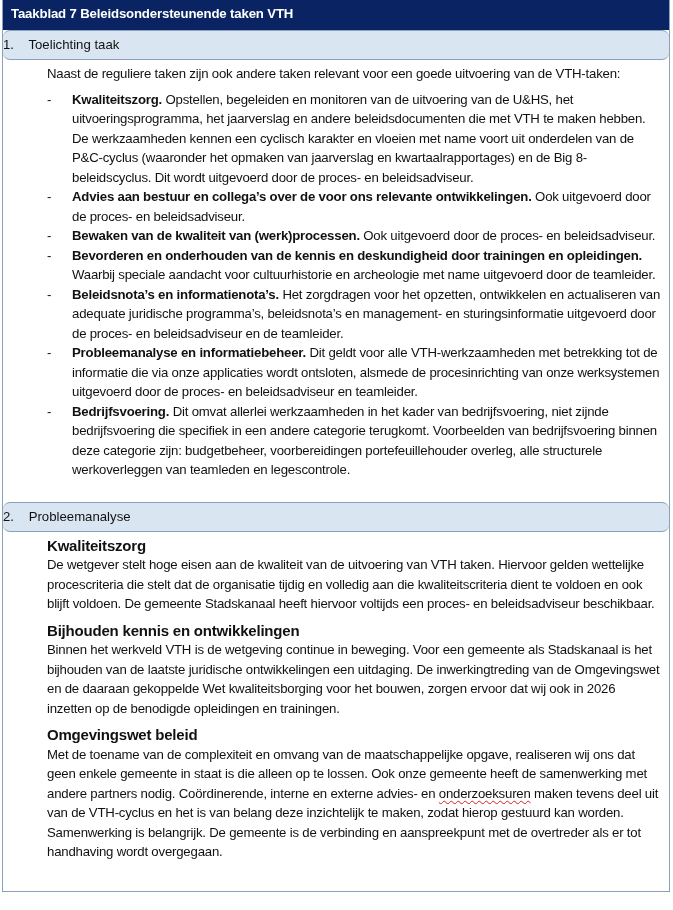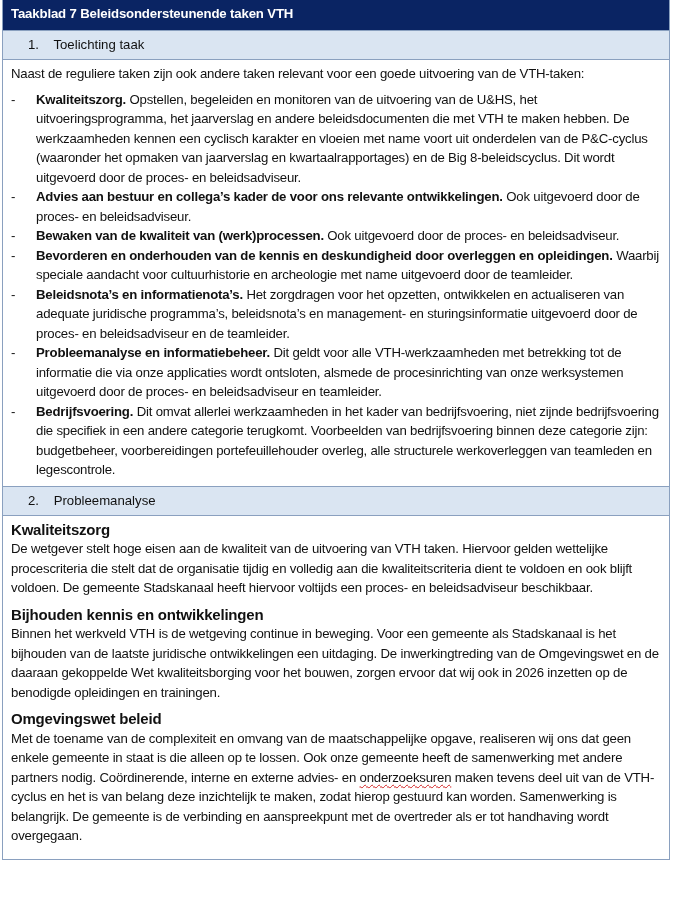--- a/index.html
+++ b/index.html
@@ -1,21 +1,21 @@
 <!DOCTYPE html>
 <html><head>
 <meta charset="utf-8">
 <style>
   html, body { margin: 0; padding: 0; background: #ffffff; }
   body { width: 673px; height: 910px; overflow: hidden; font-family: "Liberation Sans", sans-serif; color: #111; }
   .sheet { position: absolute; left: 2px; top: 0; width: 668px; border: 1px solid #8aa0bf; border-top: none; box-sizing: border-box; }
   .title-bar { background: #0a2463; color: #fff; font-weight: bold; font-size: 13.2px; height: 30px; line-height: 28px; padding-left: 8px; box-sizing: border-box; letter-spacing: -0.15px; }
-  .section-head { background: #dae5f2; border-top: 1px solid #8aa0bf; border-bottom: 1px solid #8aa0bf; height: 30px; line-height: 28px; font-size: 13.2px; padding-left: 25px; box-sizing: border-box; }
+  .section-head { background: #dae5f2; border-top: 1px solid #8aa0bf; border-bottom: 1px solid #8aa0bf; height: 30px; line-height: 28px; font-size: 13.2px; box-sizing: border-box; border-radius: 7px; }
   .section-head .num { display: inline-block; width: 22px; }
-  .body-cell { padding: 4px 8px 6px 8px; font-size: 13.2px; line-height: 19.5px; letter-spacing: -0.2px; }
+  .body-cell { padding: 4px 8px 22px 8px; font-size: 13.2px; line-height: 19.5px; letter-spacing: -0.2px; margin-left: 36px; }
   .intro { margin: 0 0 6px 0; }
   ul.items { list-style: none; margin: 0; padding: 0; }
   ul.items li { position: relative; padding-left: 25px; }
   ul.items li .dash { position: absolute; left: 0; top: 0; width: 20px; }
   .b { font-weight: bold; }
   .sub h4 { margin: 0; font-size: 15px; font-weight: bold; line-height: 19.5px; }
   .sub p { margin: 0 0 7px 0; }
   .squiggle { text-decoration: underline wavy #d02020; text-decoration-thickness: 1px; text-underline-offset: 2px; }
 </style>
 </head>
@@ -25,23 +25,23 @@
   <div class="title-bar">Taakblad 7 Beleidsondersteunende taken VTH</div>
 
   <div class="section-head">
     <span class="num">1.</span>
     <span>Toelichting taak</span>
   </div>
   <div class="body-cell">
     <p class="intro">Naast de reguliere taken zijn ook andere taken relevant voor een goede uitvoering van de VTH-taken:</p>
     <ul class="items">
       <li><span class="dash">-</span><span class="b">Kwaliteitszorg.</span><span> Opstellen, begeleiden en monitoren van de uitvoering van de U&amp;HS, het uitvoeringsprogramma, het jaarverslag en andere beleidsdocumenten die met VTH te maken hebben. De werkzaamheden kennen een cyclisch karakter en vloeien met name voort uit onderdelen van de P&amp;C-cyclus (waaronder het opmaken van jaarverslag en kwartaalrapportages) en de Big 8-beleidscyclus. Dit wordt uitgevoerd door de proces- en beleidsadviseur.</span></li>
-      <li><span class="dash">-</span><span class="b">Advies aan bestuur en collega’s kader de voor ons relevante ontwikkelingen.</span><span> Ook uitgevoerd door de proces- en beleidsadviseur.</span></li>
+      <li><span class="dash">-</span><span class="b">Advies aan bestuur en collega’s over de voor ons relevante ontwikkelingen.</span><span> Ook uitgevoerd door de proces- en beleidsadviseur.</span></li>
       <li><span class="dash">-</span><span class="b">Bewaken van de kwaliteit van (werk)processen.</span><span> Ook uitgevoerd door de proces- en beleidsadviseur.</span></li>
-      <li><span class="dash">-</span><span class="b">Bevorderen en onderhouden van de kennis en deskundigheid door overleggen en opleidingen.</span><span> Waarbij speciale aandacht voor cultuurhistorie en archeologie met name uitgevoerd door de teamleider.</span></li>
+      <li><span class="dash">-</span><span class="b">Bevorderen en onderhouden van de kennis en deskundigheid door trainingen en opleidingen.</span><span> Waarbij speciale aandacht voor cultuurhistorie en archeologie met name uitgevoerd door de teamleider.</span></li>
       <li><span class="dash">-</span><span class="b">Beleidsnota’s en informatienota’s.</span><span> Het zorgdragen voor het opzetten, ontwikkelen en actualiseren van adequate juridische programma’s, beleidsnota’s en management- en sturingsinformatie uitgevoerd door de proces- en beleidsadviseur en de teamleider.</span></li>
       <li><span class="dash">-</span><span class="b">Probleemanalyse en informatiebeheer.</span><span> Dit geldt voor alle VTH-werkzaamheden met betrekking tot de informatie die via onze applicaties wordt ontsloten, alsmede de procesinrichting van onze werksystemen uitgevoerd door de proces- en beleidsadviseur en teamleider.</span></li>
       <li><span class="dash">-</span><span class="b">Bedrijfsvoering.</span><span> Dit omvat allerlei werkzaamheden in het kader van bedrijfsvoering, niet zijnde bedrijfsvoering die specifiek in een andere categorie terugkomt. Voorbeelden van bedrijfsvoering binnen deze categorie zijn: budgetbeheer, voorbereidingen portefeuillehouder overleg, alle structurele werkoverleggen van teamleden en legescontrole.</span></li>
     </ul>
   </div>
 
   <div class="section-head">
     <span class="num">2.</span>
     <span>Probleemanalyse</span>
   </div>

